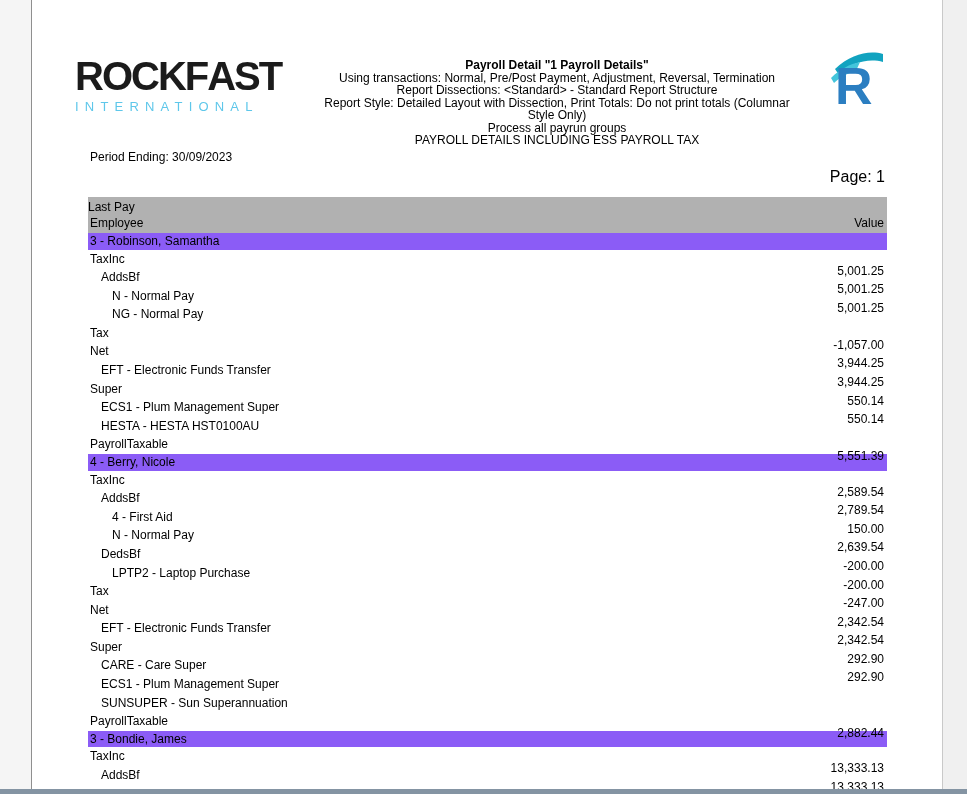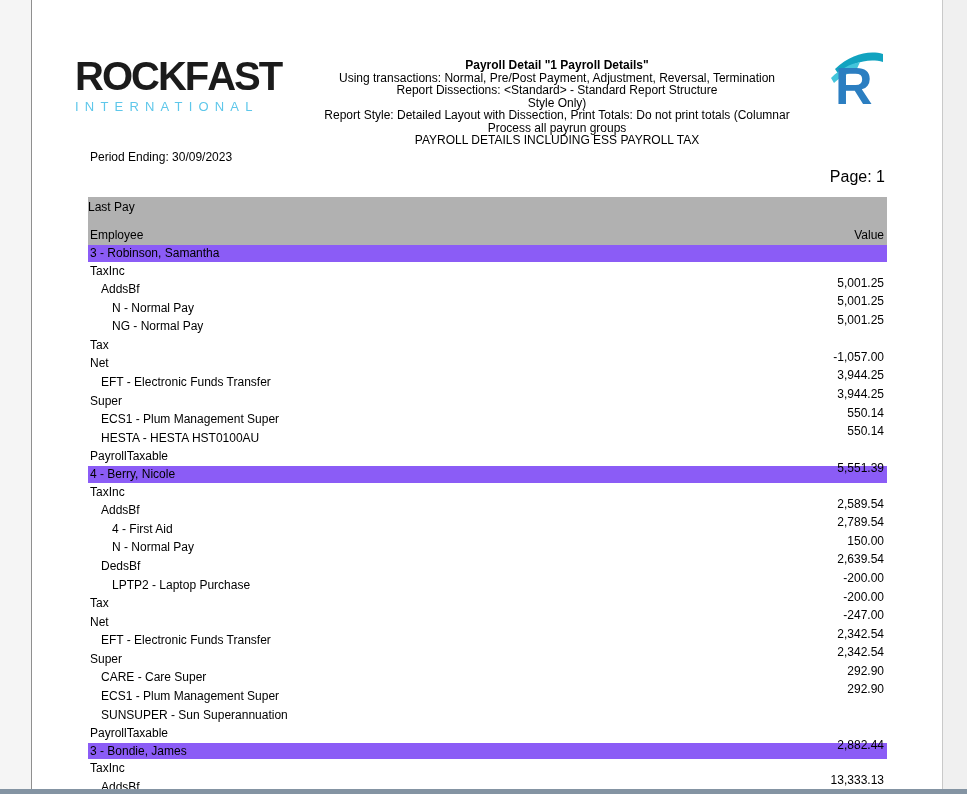--- a/index.html
+++ b/index.html
@@ -31,21 +31,21 @@
 
   .logo-right{position:absolute;left:797px;top:47px;width:56px;height:60px;}
 
   .period-line{position:absolute;left:58px;top:150px;font-size:12px;}
   .page-num{position:absolute;left:0;top:168px;width:853px;text-align:right;font-size:16px;}
 
   
   .table{position:absolute;left:56px;top:197px;width:799px;font-size:12px;}
   .t-head{background:#b1b1b1;padding:2px 0;}
   .th-l1{text-align:left;line-height:16px;padding-right:3px;}
-  .th-l2{display:flex;justify-content:space-between;line-height:16px;margin-top:12px;}
+  .th-l2{display:flex;justify-content:space-between;line-height:16px;}
   .th-l2 .emp{padding-left:2px;}
   .th-l2 .val{padding-right:3px;}
   .band{background:#8b5cf6;height:16.5px;line-height:16.5px;padding-left:2px;}
   .row{height:18.6px;line-height:18.6px;display:flex;justify-content:space-between;}
   .row .lbl{white-space:nowrap;}
   .row .val{padding-right:3px;white-space:nowrap;margin-top:12px;}
 </style>
 </head>
 <body>
 
@@ -56,22 +56,22 @@
 
   <div class="logo-left">
     <div class="brand-name"><span>ROCKF</span><span class="logo-a"><span class="tri"></span><span>A</span></span><span>ST</span></div>
     <div class="brand-sub">INTERNATIONAL</div>
   </div>
 
   <div class="header-center">
     <div class="rh-title">Payroll Detail "1 Payroll Details"</div>
     <div class="rh-line">Using transactions: Normal, Pre/Post Payment, Adjustment, Reversal, Termination</div>
     <div class="rh-line">Report Dissections: &lt;Standard&gt; - Standard Report Structure</div>
+    <div class="rh-line">Report Style: Detailed Layout with Dissection, Print Totals: Do not print totals (Columnar</div>
     <div class="rh-line">Style Only)</div>
-    <div class="rh-line">Report Style: Detailed Layout with Dissection, Print Totals: Do not print totals (Columnar</div>
     <div class="rh-line">Process all payrun groups</div>
     <div class="rh-line">PAYROLL DETAILS INCLUDING ESS PAYROLL TAX</div>
   </div>
 
   <div class="logo-right">
     <svg width="56" height="60" viewBox="0 0 56 60" aria-hidden="true">
       <path d="M6 22 C 22 7 40 3 54 7 L54 15 C 40 11 22 15 10 28 Z" fill="#12a3c0"></path>
       <path d="M2 31 C 11 22 21 17 31 15 L27 24 C 19 26 10 31 5 36 Z" fill="#43c5db"></path>
       <text x="6" y="57" font-family="Liberation Sans, sans-serif" font-size="52" font-weight="bold" fill="#2b7ec1">R</text>
     </svg>

